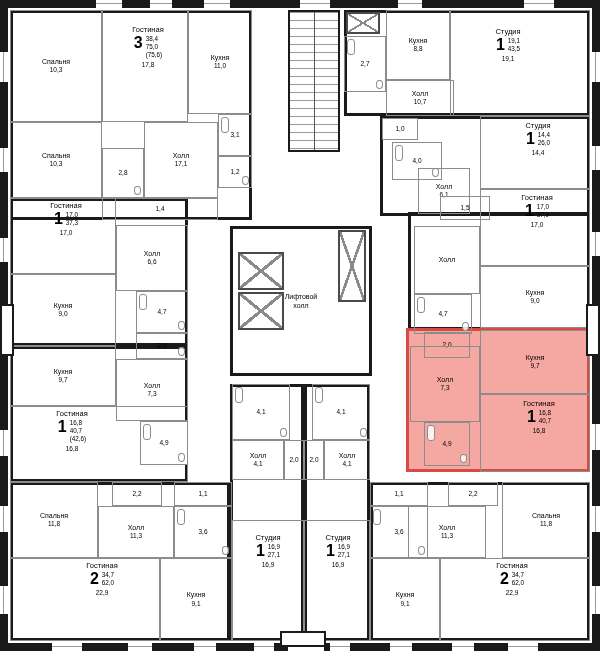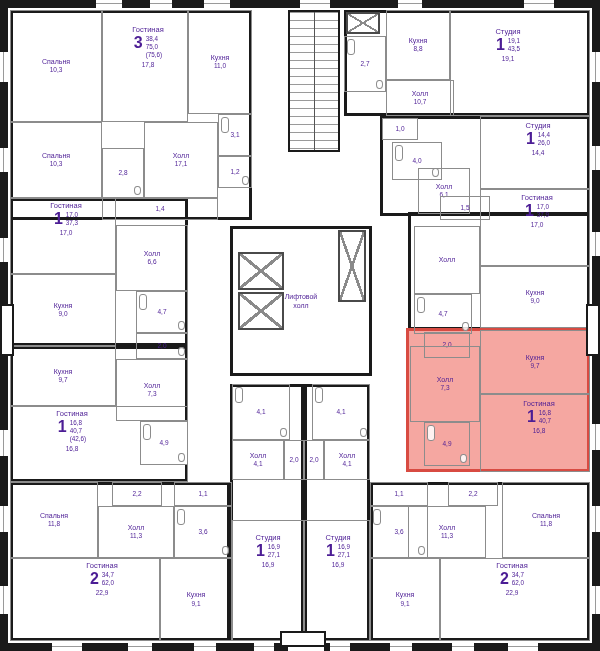--- a/index.html
+++ b/index.html
@@ -1,17 +1,17 @@
 <!DOCTYPE html>
 <html><head>
 <meta charset="utf-8">
 <style>
   html,body{margin:0;padding:0;background:#fff}
   .plan{position:relative;width:600px;height:651px;background:#ffffff;overflow:hidden;
-        font-family:"Liberation Sans",sans-serif;color:#4c1d95}
+        font-family:"Liberation Sans",sans-serif;color:#000000}
   .wall{position:absolute;background:#1a1a1a;z-index:1}
   .winh{position:absolute;height:8px;z-index:3;
         background:linear-gradient(#fff 0 3px,#9a9a9a 3px 4px,#fff 4px 8px)}
   .winv{position:absolute;width:8px;z-index:3;
         background:linear-gradient(90deg,#fff 0 3px,#9a9a9a 3px 4px,#fff 4px 8px)}
   .apt{position:absolute;border:3px solid #1a1a1a;box-sizing:border-box;z-index:1;background:transparent}
   .apt.red{background:#f5a7a1;border-color:#d84b42}
   .room{position:absolute;border:1px solid #8c8c8c;box-sizing:border-box;z-index:2;
         display:flex;flex-direction:column;align-items:center;justify-content:center;text-align:center}
   .room .rname{font-size:7px;line-height:1.2}

